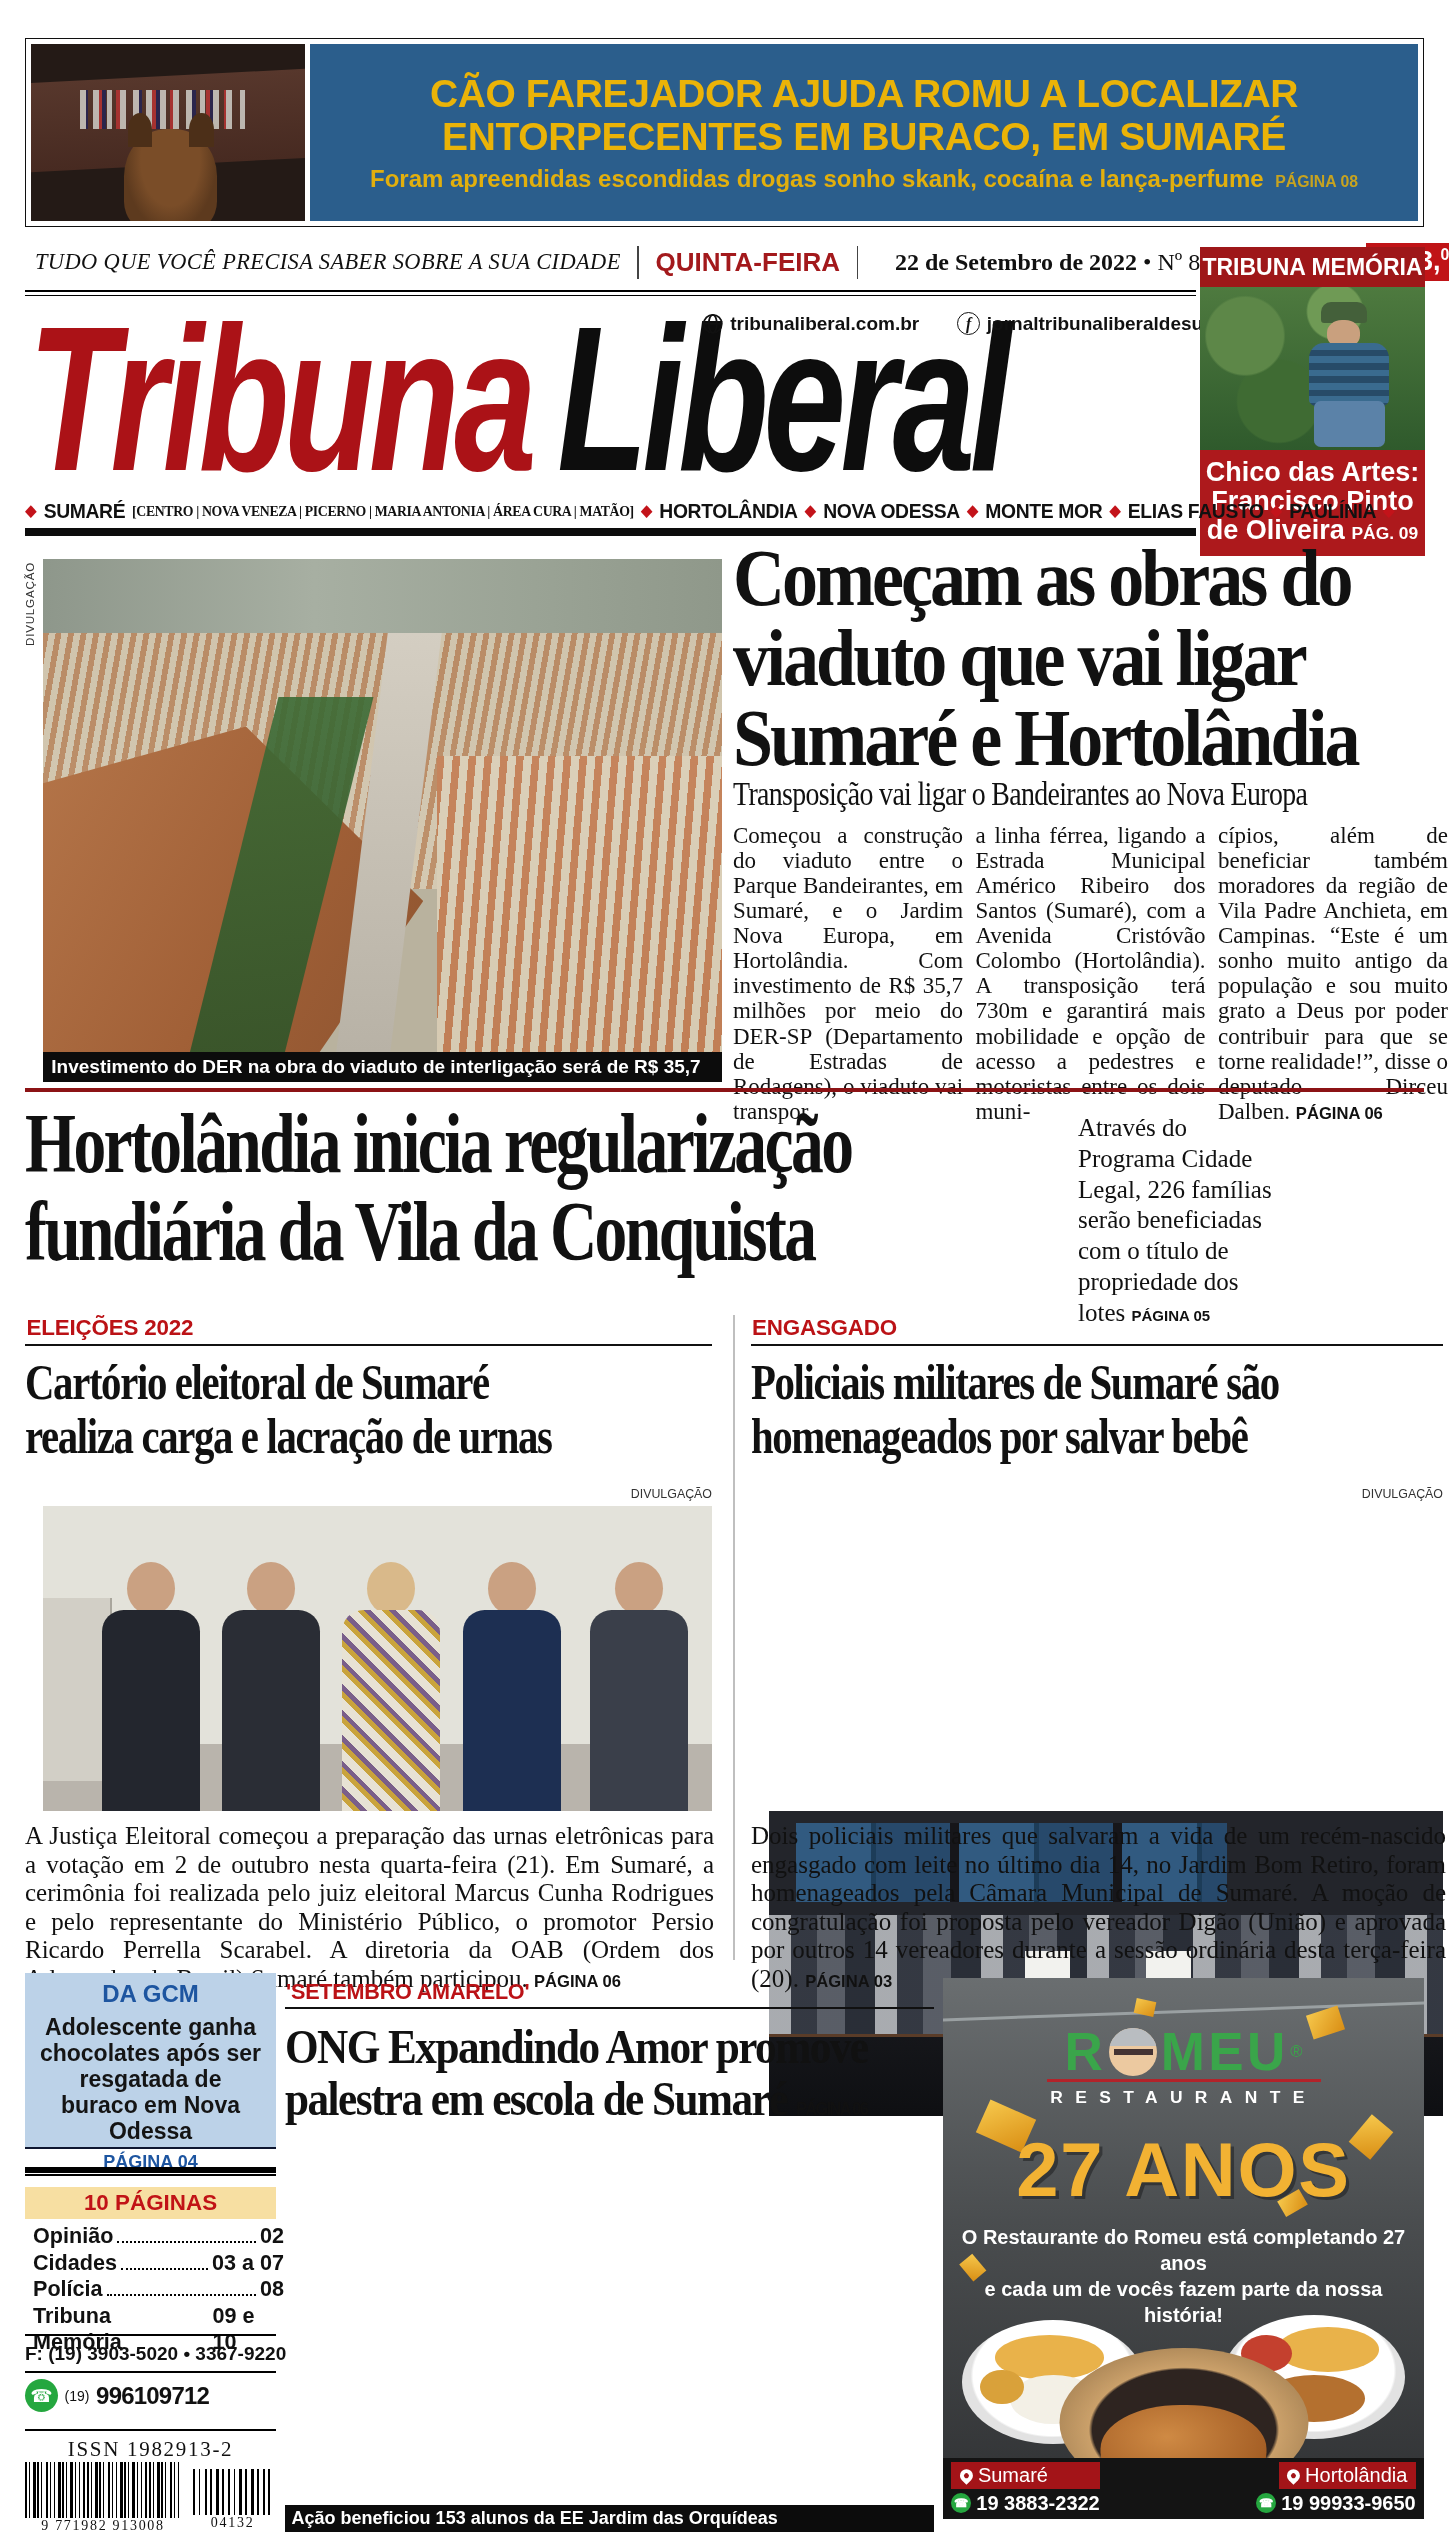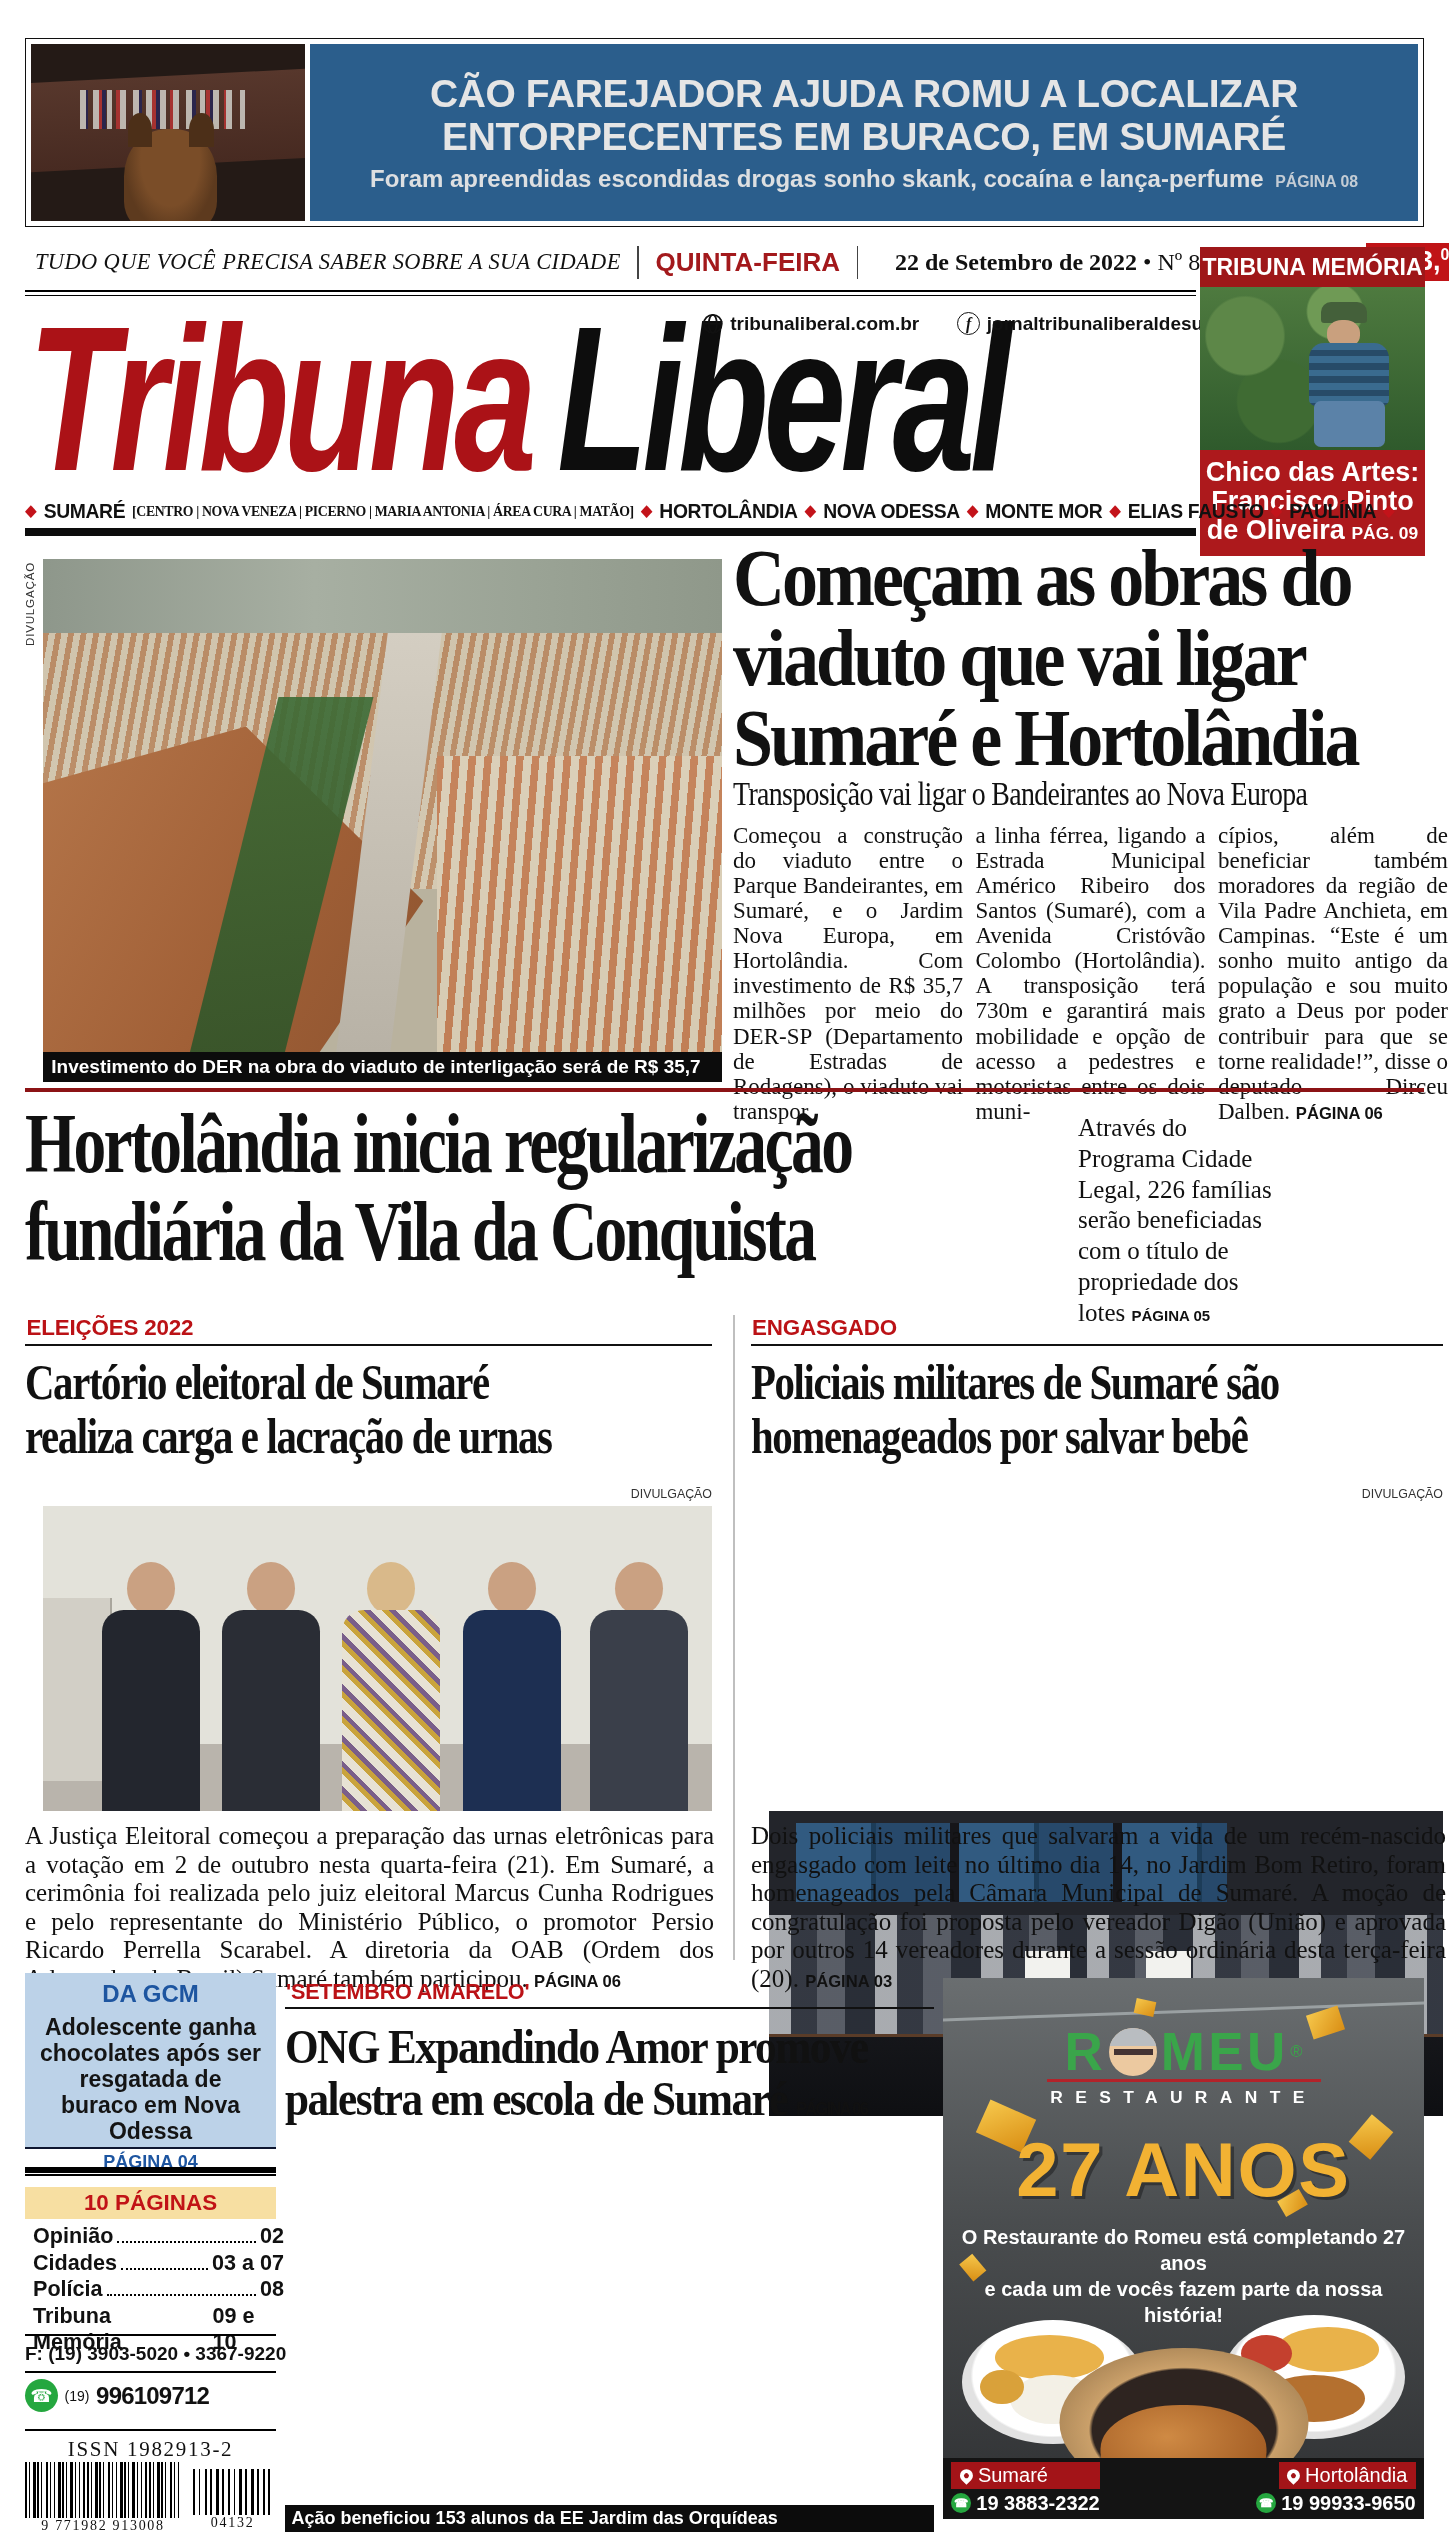--- a/index.html
+++ b/index.html
@@ -11,21 +11,21 @@
   .top-banner{left:25px;top:38px;width:1399px;height:189px;border:1.7px solid #101010;
               background:#fff;padding:5px;display:flex;gap:5px;box-sizing:border-box;}
   .banner-photo{width:274px;position:relative;background:#241a16;overflow:hidden;flex:none;}
   .bp-table{position:absolute;left:-8%;top:18%;width:116%;height:50%;background:linear-gradient(#57372c,#472a21);transform:rotate(-3deg);border-radius:6.6px;}
   .bp-items{position:absolute;left:18%;top:26%;width:60%;height:22%;
             background:repeating-linear-gradient(90deg,#d8d8d2 0 5.8px,transparent 5.8px 13.3px),
                        repeating-linear-gradient(90deg,#b33 0 4.1px,#225 4.1px 8.3px,transparent 8.3px 18px);
             opacity:.8;}
   .bp-dog{position:absolute;left:34%;bottom:-6%;width:34%;height:58%;background:radial-gradient(ellipse at 50% 30%,#7a4d28 0 45%,#5d3a1e 70%);border-radius:46% 46% 30% 30%;}
   .bp-ear{position:absolute;top:-16%;width:26%;height:34%;background:#4c2f18;border-radius:50% 50% 0 0;}
-  .banner-main{flex:1;background:#2b5e8c;color:#e5e5e5;display:flex;flex-direction:column;
+  .banner-main{flex:1;background:#2b5e8c;color:#eab308;display:flex;flex-direction:column;
                align-items:center;justify-content:center;text-align:center;}
   .banner-h{font-size:39px;font-weight:800;line-height:1.12;letter-spacing:-0.4px;}
   .banner-sub{margin-top:6.6px;font-size:24px;font-weight:600;opacity:.96;}
   .banner-page{font-size:15.8px;font-weight:800;margin-left:11.6px;opacity:.85;}
 
   
   .masthead-row{left:25px;top:239px;width:1171px;height:46px;display:flex;align-items:center;
                 gap:16.6px;padding:0 10px;box-sizing:border-box;}
   .tagline{font-family:"Liberation Serif",serif;font-size:22.4px;letter-spacing:0.4px;white-space:nowrap;font-style:italic;}
   .msep{width:1.7px;height:33px;background:#444;flex:none;}

